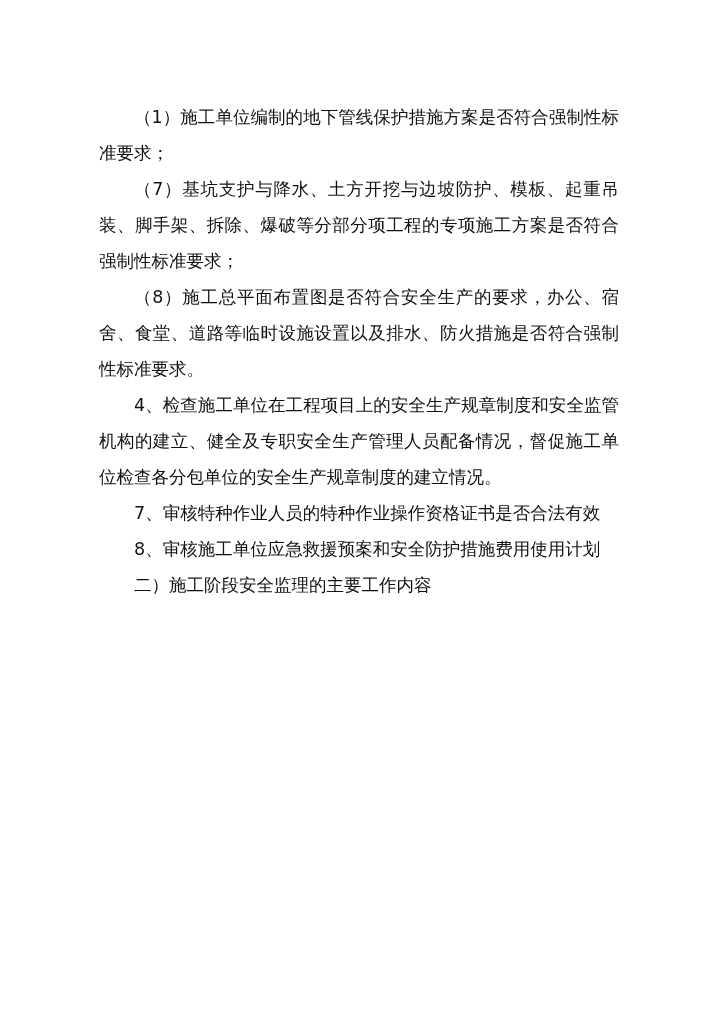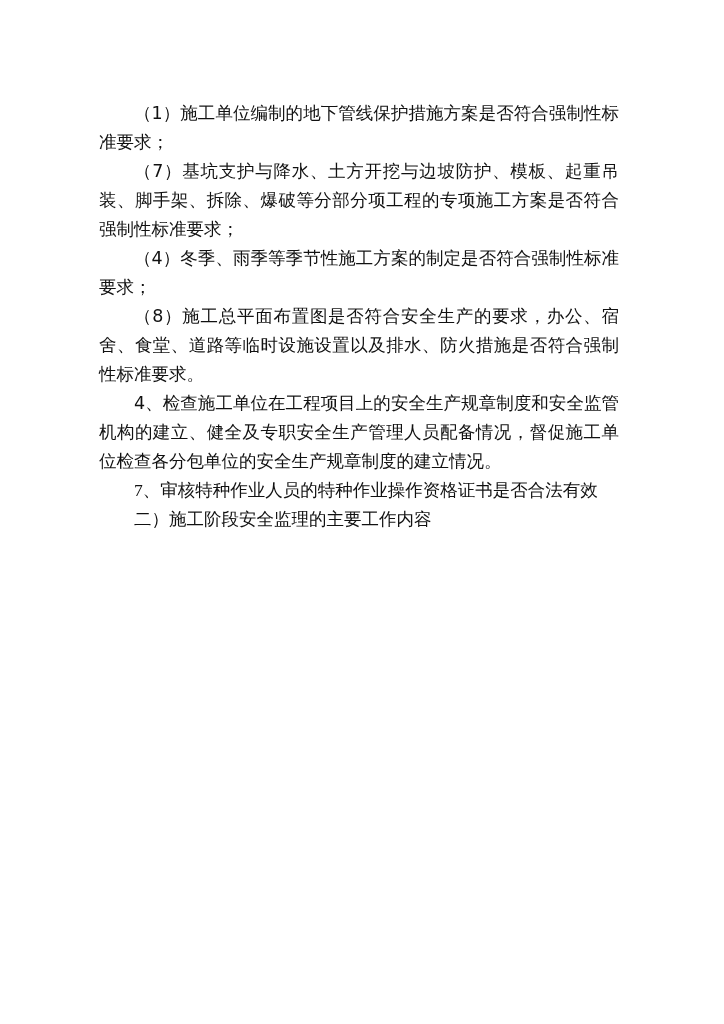--- a/index.html
+++ b/index.html
@@ -16,40 +16,39 @@
       color: #111111;
     }
     .page {
       position: absolute;
       left: 99px;
       top: 99px;
       width: 520px;
     }
     .para {
       font-size: 17.5px;
-      line-height: 29px;
+      line-height: 36px;
       margin: 0;
       text-align: justify;
       text-align-last: left;
       letter-spacing: 0px;
       white-space: normal;
       word-break: break-all;
     }
     .indent {
       text-indent: 35px;
     }
     .nowrap {
       white-space: nowrap;
-      font-family: Liberation Serif, serif;
     }
   </style>
 </head>
 <body>
 
 <div class="page">
   <p class="para indent">（1）施工单位编制的地下管线保护措施方案是否符合强制性标准要求；</p>
   <p class="para indent">（7）基坑支护与降水、土方开挖与边坡防护、模板、起重吊装、脚手架、拆除、爆破等分部分项工程的专项施工方案是否符合强制性标准要求；</p>
-  <p class="para indent">（4）冬季、雨季等季节性施工方案的制定是否符合强制性标准要求；</p>
   <p class="para indent">（8）施工总平面布置图是否符合安全生产的要求，办公、宿舍、食堂、道路等临时设施设置以及排水、防火措施是否符合强制性标准要求。</p>
   <p class="para indent">4、检查施工单位在工程项目上的安全生产规章制度和安全监管机构的建立、健全及专职安全生产管理人员配备情况，督促施工单位检查各分包单位的安全生产规章制度的建立情况。</p>
   <p class="para indent nowrap">7、审核特种作业人员的特种作业操作资格证书是否合法有效</p>
+  <p class="para indent nowrap">8、审核施工单位应急救援预案和安全防护措施费用使用计划</p>
   <p class="para indent nowrap">二）施工阶段安全监理的主要工作内容</p>
 </div>
 
 </body></html>

